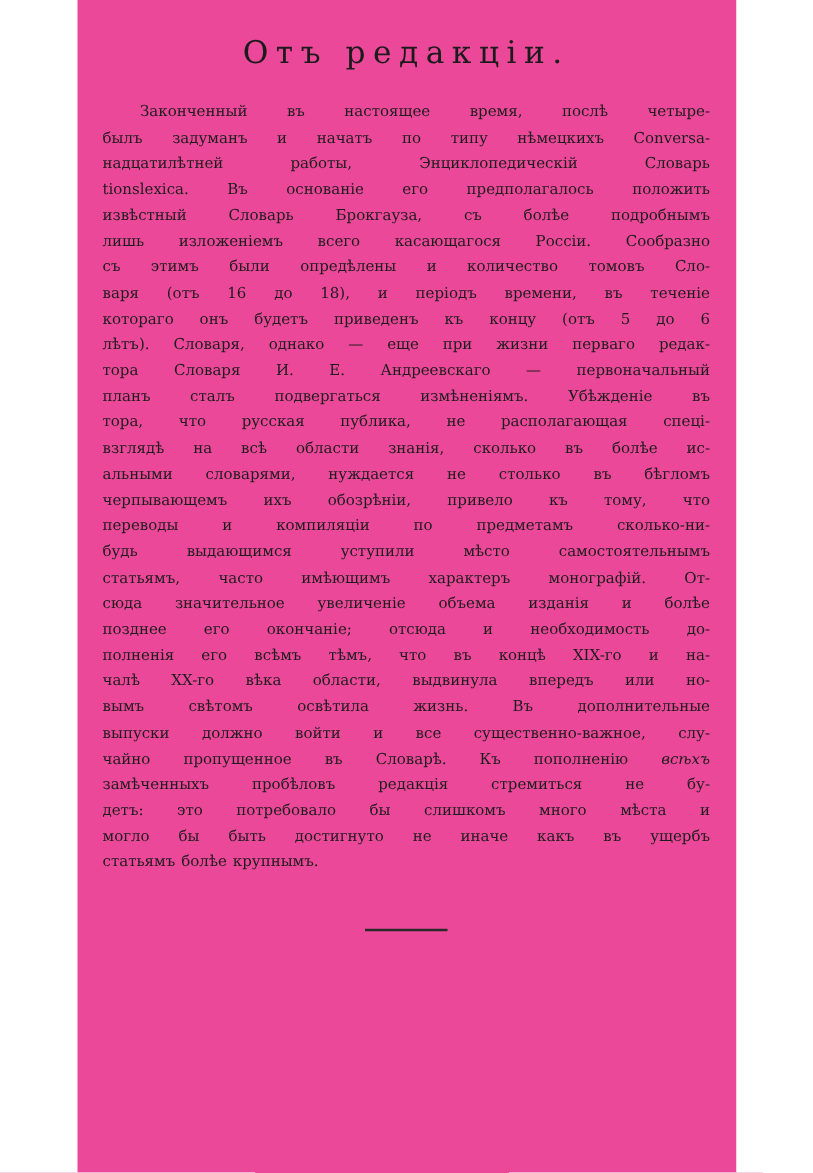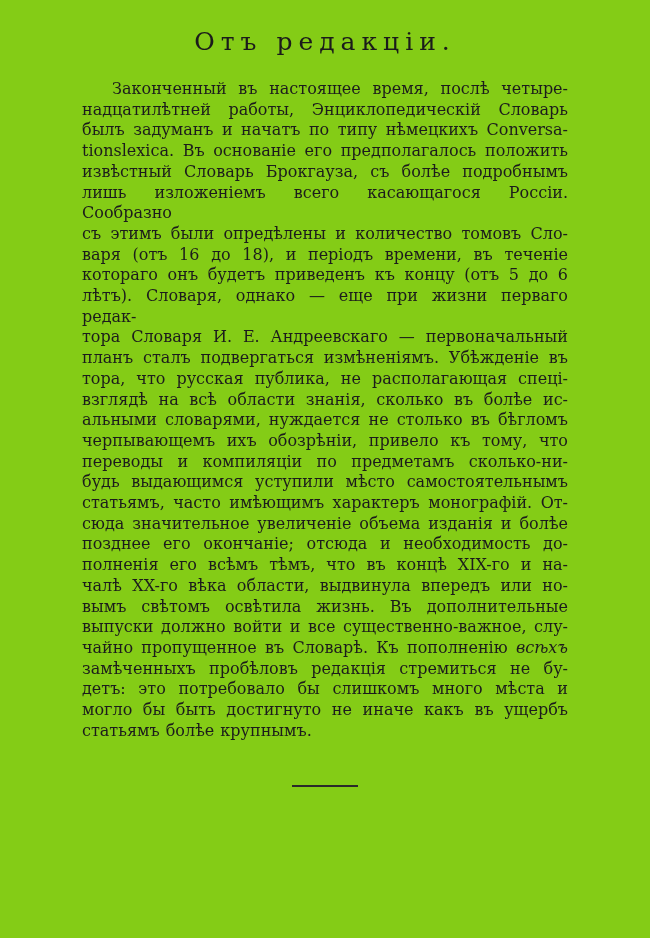--- a/index.html
+++ b/index.html
@@ -2,42 +2,42 @@
 <html><head>
 <meta charset="utf-8">
 <style>
   html, body {
     margin: 0;
     padding: 0;
     background: #ffffff;
   }
   .page {
     position: relative;
-    width: 650px;
+    width: 527px;
     height: 938px;
     margin: 0 auto;
-    background: #84cc16;
+    background: #ec4899;
     color: #1c1c1c;
     font-family: "DejaVu Serif", "Liberation Serif", serif;
     box-sizing: border-box;
     padding-top: 27px;
     overflow: hidden;
   }
   .title {
     margin: 0;
     text-align: center;
     font-size: 25px;
     font-weight: 500;
     letter-spacing: 6px;
     color: #1b1b1b;
   }
   .text-block {
     width: 486px;
     margin: 23px auto 0 auto;
-    font-size: 16px;
+    font-size: 12px;
     line-height: 20.7px;
   }
   .text-line {
     text-align: justify;
     text-align-last: justify;
     word-spacing: 1px;
   }
   .text-line.first-line {
     text-indent: 30px;
   }
@@ -55,22 +55,22 @@
   }
 </style>
 </head>
 <body>
 
 <div class="page">
   <h1 class="title">Отъ редакціи.</h1>
 
   <div class="text-block">
       <div class="text-line first-line">Законченный въ настоящее время, послѣ четыре-</div>
+      <div class="text-line">былъ задуманъ и начатъ по типу нѣмецкихъ Conversa-</div>
       <div class="text-line">надцатилѣтней работы, Энциклопедическій Словарь</div>
-      <div class="text-line">былъ задуманъ и начатъ по типу нѣмецкихъ Conversa-</div>
       <div class="text-line">tionslexica. Въ основаніе его предполагалось положить</div>
       <div class="text-line">извѣстный Словарь Брокгауза, съ болѣе подробнымъ</div>
       <div class="text-line">лишь изложеніемъ всего касающагося Россіи. Сообразно</div>
       <div class="text-line">съ этимъ были опредѣлены и количество томовъ Сло-</div>
       <div class="text-line">варя (отъ 16 до 18), и періодъ времени, въ теченіе</div>
       <div class="text-line">котораго онъ будетъ приведенъ къ концу (отъ 5 до 6</div>
       <div class="text-line">лѣтъ). Словаря, однако — еще при жизни перваго редак-</div>
       <div class="text-line">тора Словаря И. Е. Андреевскаго — первоначальный</div>
       <div class="text-line">планъ сталъ подвергаться измѣненіямъ. Убѣжденіе въ</div>
       <div class="text-line">тора, что русская публика, не располагающая спеці-</div>

